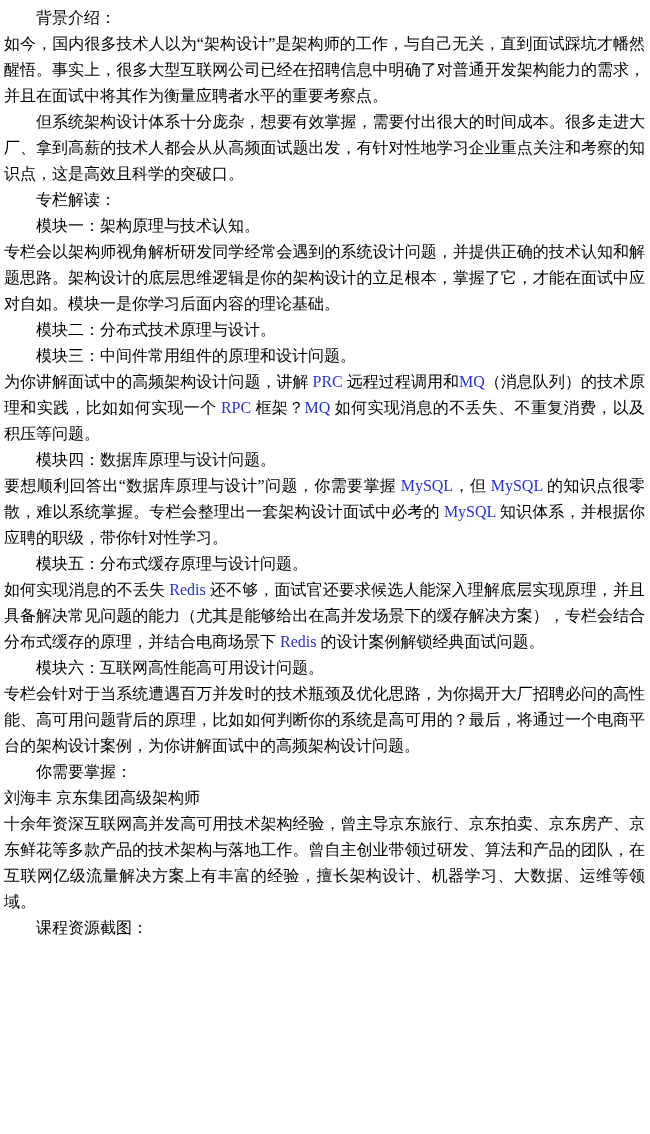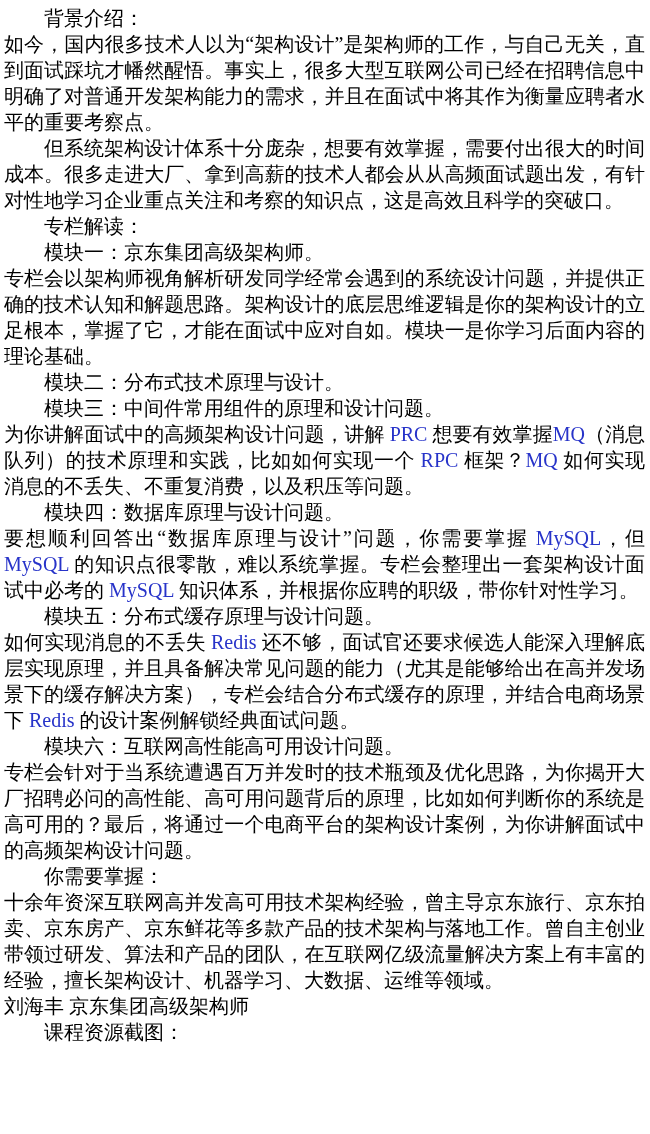--- a/index.html
+++ b/index.html
@@ -11,21 +11,21 @@
     width: 650px;
     height: 1134px;
     overflow: hidden;
   }
   .page {
     box-sizing: border-box;
     width: 650px;
     min-height: 1134px;
     padding: 5px 5px 0 4px;
     font-family: "Liberation Serif", "DejaVu Serif", serif;
-    font-size: 20px;
+    font-size: 16px;
     line-height: 26px;
     color: #000000;
     text-align: justify;
   }
   .page p {
     margin: 0;
     padding: 0;
   }
   .page p.indent {
     text-indent: 2em;
@@ -36,29 +36,29 @@
 </style>
 </head>
 <body>
 
 <div class="page">
   <div id="doc-body">
       <p class="indent"><span class="">背景介绍：</span></p>
       <p class=""><span class="">如今，国内很多技术人以为“架构设计”是架构师的工作，与自己无关，直到面试踩坑才幡然醒悟。事实上，很多大型互联网公司已经在招聘信息中明确了对普通开发架构能力的需求，并且在面试中将其作为衡量应聘者水平的重要考察点。</span></p>
       <p class="indent"><span class="">但系统架构设计体系十分庞杂，想要有效掌握，需要付出很大的时间成本。很多走进大厂、拿到高薪的技术人都会从从高频面试题出发，有针对性地学习企业重点关注和考察的知识点，这是高效且科学的突破口。</span></p>
       <p class="indent"><span class="">专栏解读：</span></p>
-      <p class="indent"><span class="">模块一：京东集团高级架构师。</span></p>
+      <p class="indent"><span class="">模块一：架构原理与技术认知。</span></p>
       <p class=""><span class="">专栏会以架构师视角解析研发同学经常会遇到的系统设计问题，并提供正确的技术认知和解题思路。架构设计的底层思维逻辑是你的架构设计的立足根本，掌握了它，才能在面试中应对自如。模块一是你学习后面内容的理论基础。</span></p>
       <p class="indent"><span class="">模块二：分布式技术原理与设计。</span></p>
       <p class="indent"><span class="">模块三：中间件常用组件的原理和设计问题。</span></p>
-      <p class=""><span class="">为你讲解面试中的高频架构设计问题，讲解 </span><span class="hl">PRC</span><span class=""> 想要有效掌握</span><span class="hl">MQ</span><span class="">（消息队列）的技术原理和实践，比如如何实现一个 </span><span class="hl">RPC</span><span class=""> 框架？</span><span class="hl">MQ</span><span class=""> 如何实现消息的不丢失、不重复消费，以及积压等问题。</span></p>
+      <p class=""><span class="">为你讲解面试中的高频架构设计问题，讲解 </span><span class="hl">PRC</span><span class=""> 远程过程调用和</span><span class="hl">MQ</span><span class="">（消息队列）的技术原理和实践，比如如何实现一个 </span><span class="hl">RPC</span><span class=""> 框架？</span><span class="hl">MQ</span><span class=""> 如何实现消息的不丢失、不重复消费，以及积压等问题。</span></p>
       <p class="indent"><span class="">模块四：数据库原理与设计问题。</span></p>
       <p class=""><span class="">要想顺利回答出“数据库原理与设计”问题，你需要掌握 </span><span class="hl">MySQL</span><span class="">，但 </span><span class="hl">MySQL</span><span class=""> 的知识点很零散，难以系统掌握。专栏会整理出一套架构设计面试中必考的 </span><span class="hl">MySQL</span><span class=""> 知识体系，并根据你应聘的职级，带你针对性学习。</span></p>
       <p class="indent"><span class="">模块五：分布式缓存原理与设计问题。</span></p>
       <p class=""><span class="">如何实现消息的不丢失 </span><span class="hl">Redis</span><span class=""> 还不够，面试官还要求候选人能深入理解底层实现原理，并且具备解决常见问题的能力（尤其是能够给出在高并发场景下的缓存解决方案），专栏会结合分布式缓存的原理，并结合电商场景下 </span><span class="hl">Redis</span><span class=""> 的设计案例解锁经典面试问题。</span></p>
       <p class="indent"><span class="">模块六：互联网高性能高可用设计问题。</span></p>
       <p class=""><span class="">专栏会针对于当系统遭遇百万并发时的技术瓶颈及优化思路，为你揭开大厂招聘必问的高性能、高可用问题背后的原理，比如如何判断你的系统是高可用的？最后，将通过一个电商平台的架构设计案例，为你讲解面试中的高频架构设计问题。</span></p>
       <p class="indent"><span class="">你需要掌握：</span></p>
+      <p class=""><span class="">刘海丰 京东集团高级架构师</span></p>
       <p class=""><span class="">十余年资深互联网高并发高可用技术架构经验，曾主导京东旅行、京东拍卖、京东房产、京东鲜花等多款产品的技术架构与落地工作。曾自主创业带领过研发、算法和产品的团队，在互联网亿级流量解决方案上有丰富的经验，擅长架构设计、机器学习、大数据、运维等领域。</span></p>
-      <p class=""><span class="">刘海丰 京东集团高级架构师</span></p>
       <p class="indent"><span class="">课程资源截图：</span></p>
     </div>
 </div>
 
 </body></html>

